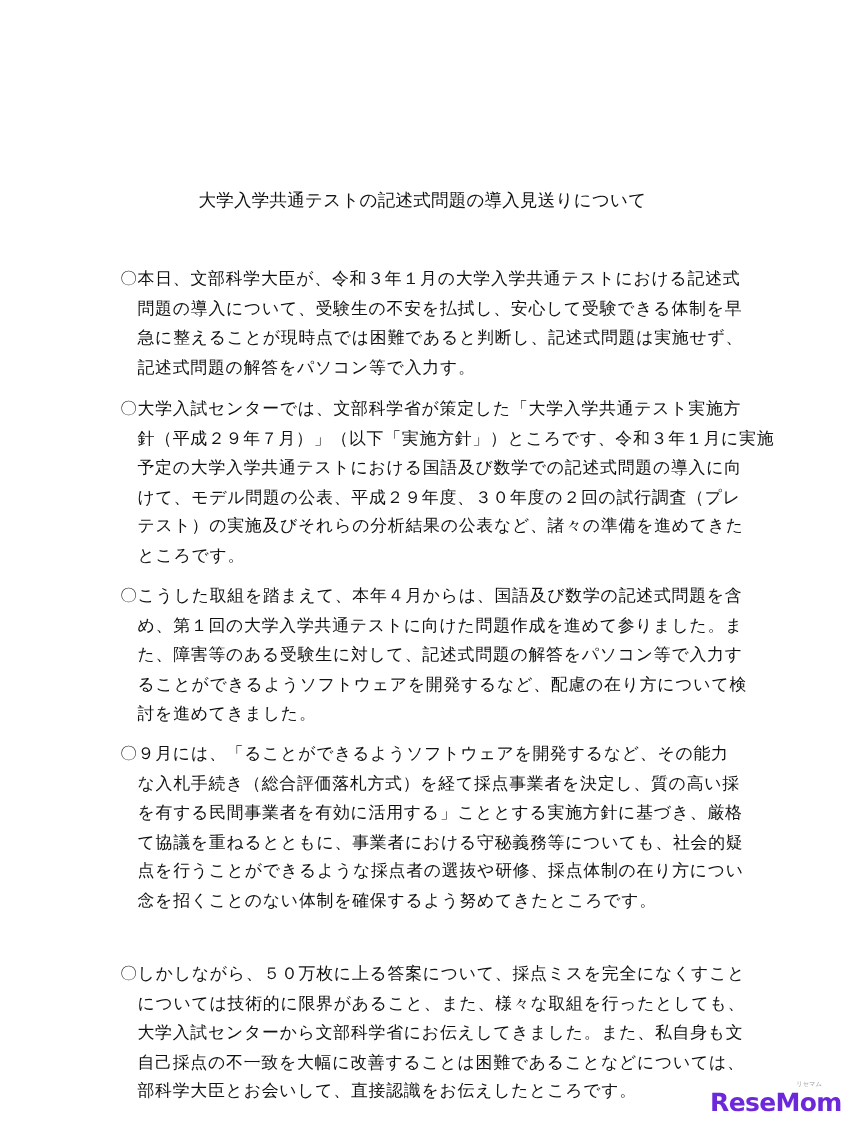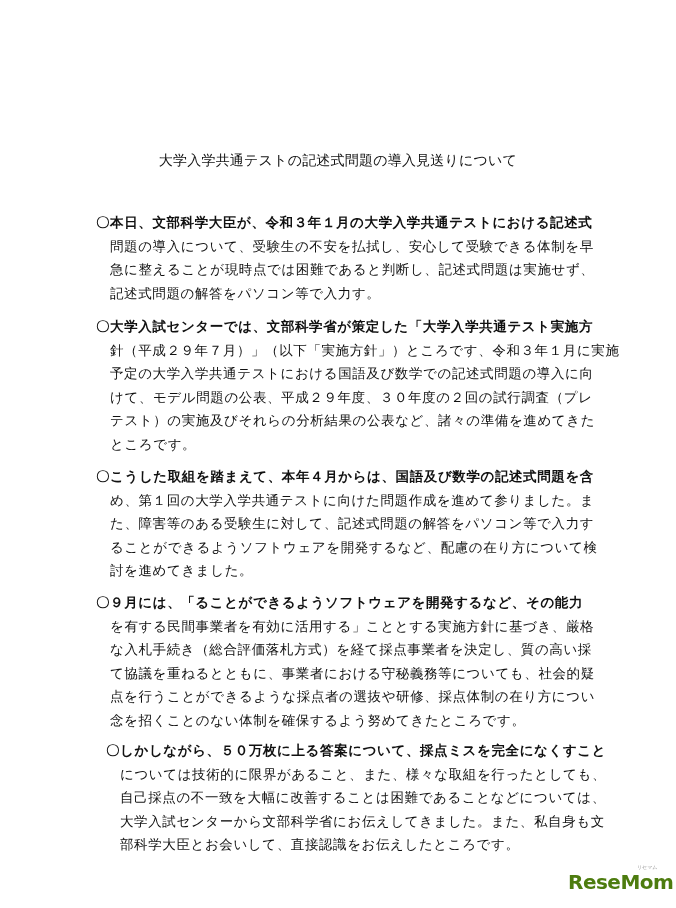--- a/index.html
+++ b/index.html
@@ -8,25 +8,25 @@
     font-family: "DejaVu Sans", "Liberation Sans", sans-serif; color: #111;
   }
   .title {
     position: absolute; top: 152px; left: 0; width: 676px; text-align: center;
     font-size: 14px; letter-spacing: 0.2px;
   }
   .para { position: absolute; left: 96px; width: 500px; }
   .line {
     position: relative; height: 23.5px; font-size: 13.5px; white-space: nowrap; letter-spacing: 0.6px;
   }
-  .line.first { left: 0; font-weight: bold; }
+  .line.first { left: 0; }
   .line.cont { left: 14px; }
   .logo {
     position: absolute; left: 568px; top: 870px; font-family: "DejaVu Sans", sans-serif;
-    font-weight: bold; font-size: 20px; color: #4d7c0f; letter-spacing: -0.5px;
+    font-weight: bold; font-size: 20px; color: #6d28d9; letter-spacing: -0.5px;
   }
   .logo-kana {
     position: absolute; left: 637px; top: 864px; font-size: 5px; color: #999;
   }
 </style>
 </head>
 <body>
 
 <div class="title">大学入学共通テストの記述式問題の導入見送りについて</div>
 
@@ -49,29 +49,29 @@
 <div class="para" style="top:468px;">
   <div class="line first">〇こうした取組を踏まえて、本年４月からは、国語及び数学の記述式問題を含</div>
   <div class="line cont">め、第１回の大学入学共通テストに向けた問題作成を進めて参りました。ま</div>
   <div class="line cont">た、障害等のある受験生に対して、記述式問題の解答をパソコン等で入力す</div>
   <div class="line cont">ることができるようソフトウェアを開発するなど、配慮の在り方について検</div>
   <div class="line cont">討を進めてきました。</div>
 </div>
 
 <div class="para" style="top:594px;">
   <div class="line first">〇９月には、「ることができるようソフトウェアを開発するなど、その能力</div>
+  <div class="line cont">な入札手続き（総合評価落札方式）を経て採点事業者を決定し、質の高い採</div>
   <div class="line cont">を有する民間事業者を有効に活用する」こととする実施方針に基づき、厳格</div>
-  <div class="line cont">な入札手続き（総合評価落札方式）を経て採点事業者を決定し、質の高い採</div>
   <div class="line cont">て協議を重ねるとともに、事業者における守秘義務等についても、社会的疑</div>
   <div class="line cont">点を行うことができるような採点者の選抜や研修、採点体制の在り方につい</div>
   <div class="line cont">念を招くことのない体制を確保するよう努めてきたところです。</div>
 </div>
 
-<div class="para" style="top:742px;margin-left:10px;">
+<div class="para" style="top:770px;">
   <div class="line first">〇しかしながら、５０万枚に上る答案について、採点ミスを完全になくすこと</div>
   <div class="line cont">については技術的に限界があること、また、様々な取組を行ったとしても、</div>
+  <div class="line cont">大学入試センターから文部科学省にお伝えしてきました。また、私自身も文</div>
   <div class="line cont">自己採点の不一致を大幅に改善することは困難であることなどについては、</div>
-  <div class="line cont">大学入試センターから文部科学省にお伝えしてきました。また、私自身も文</div>
   <div class="line cont">部科学大臣とお会いして、直接認識をお伝えしたところです。</div>
 </div>
 
 <div class="logo">ReseMom</div>
 <div class="logo-kana">リセマム</div>
 
 </body></html>

